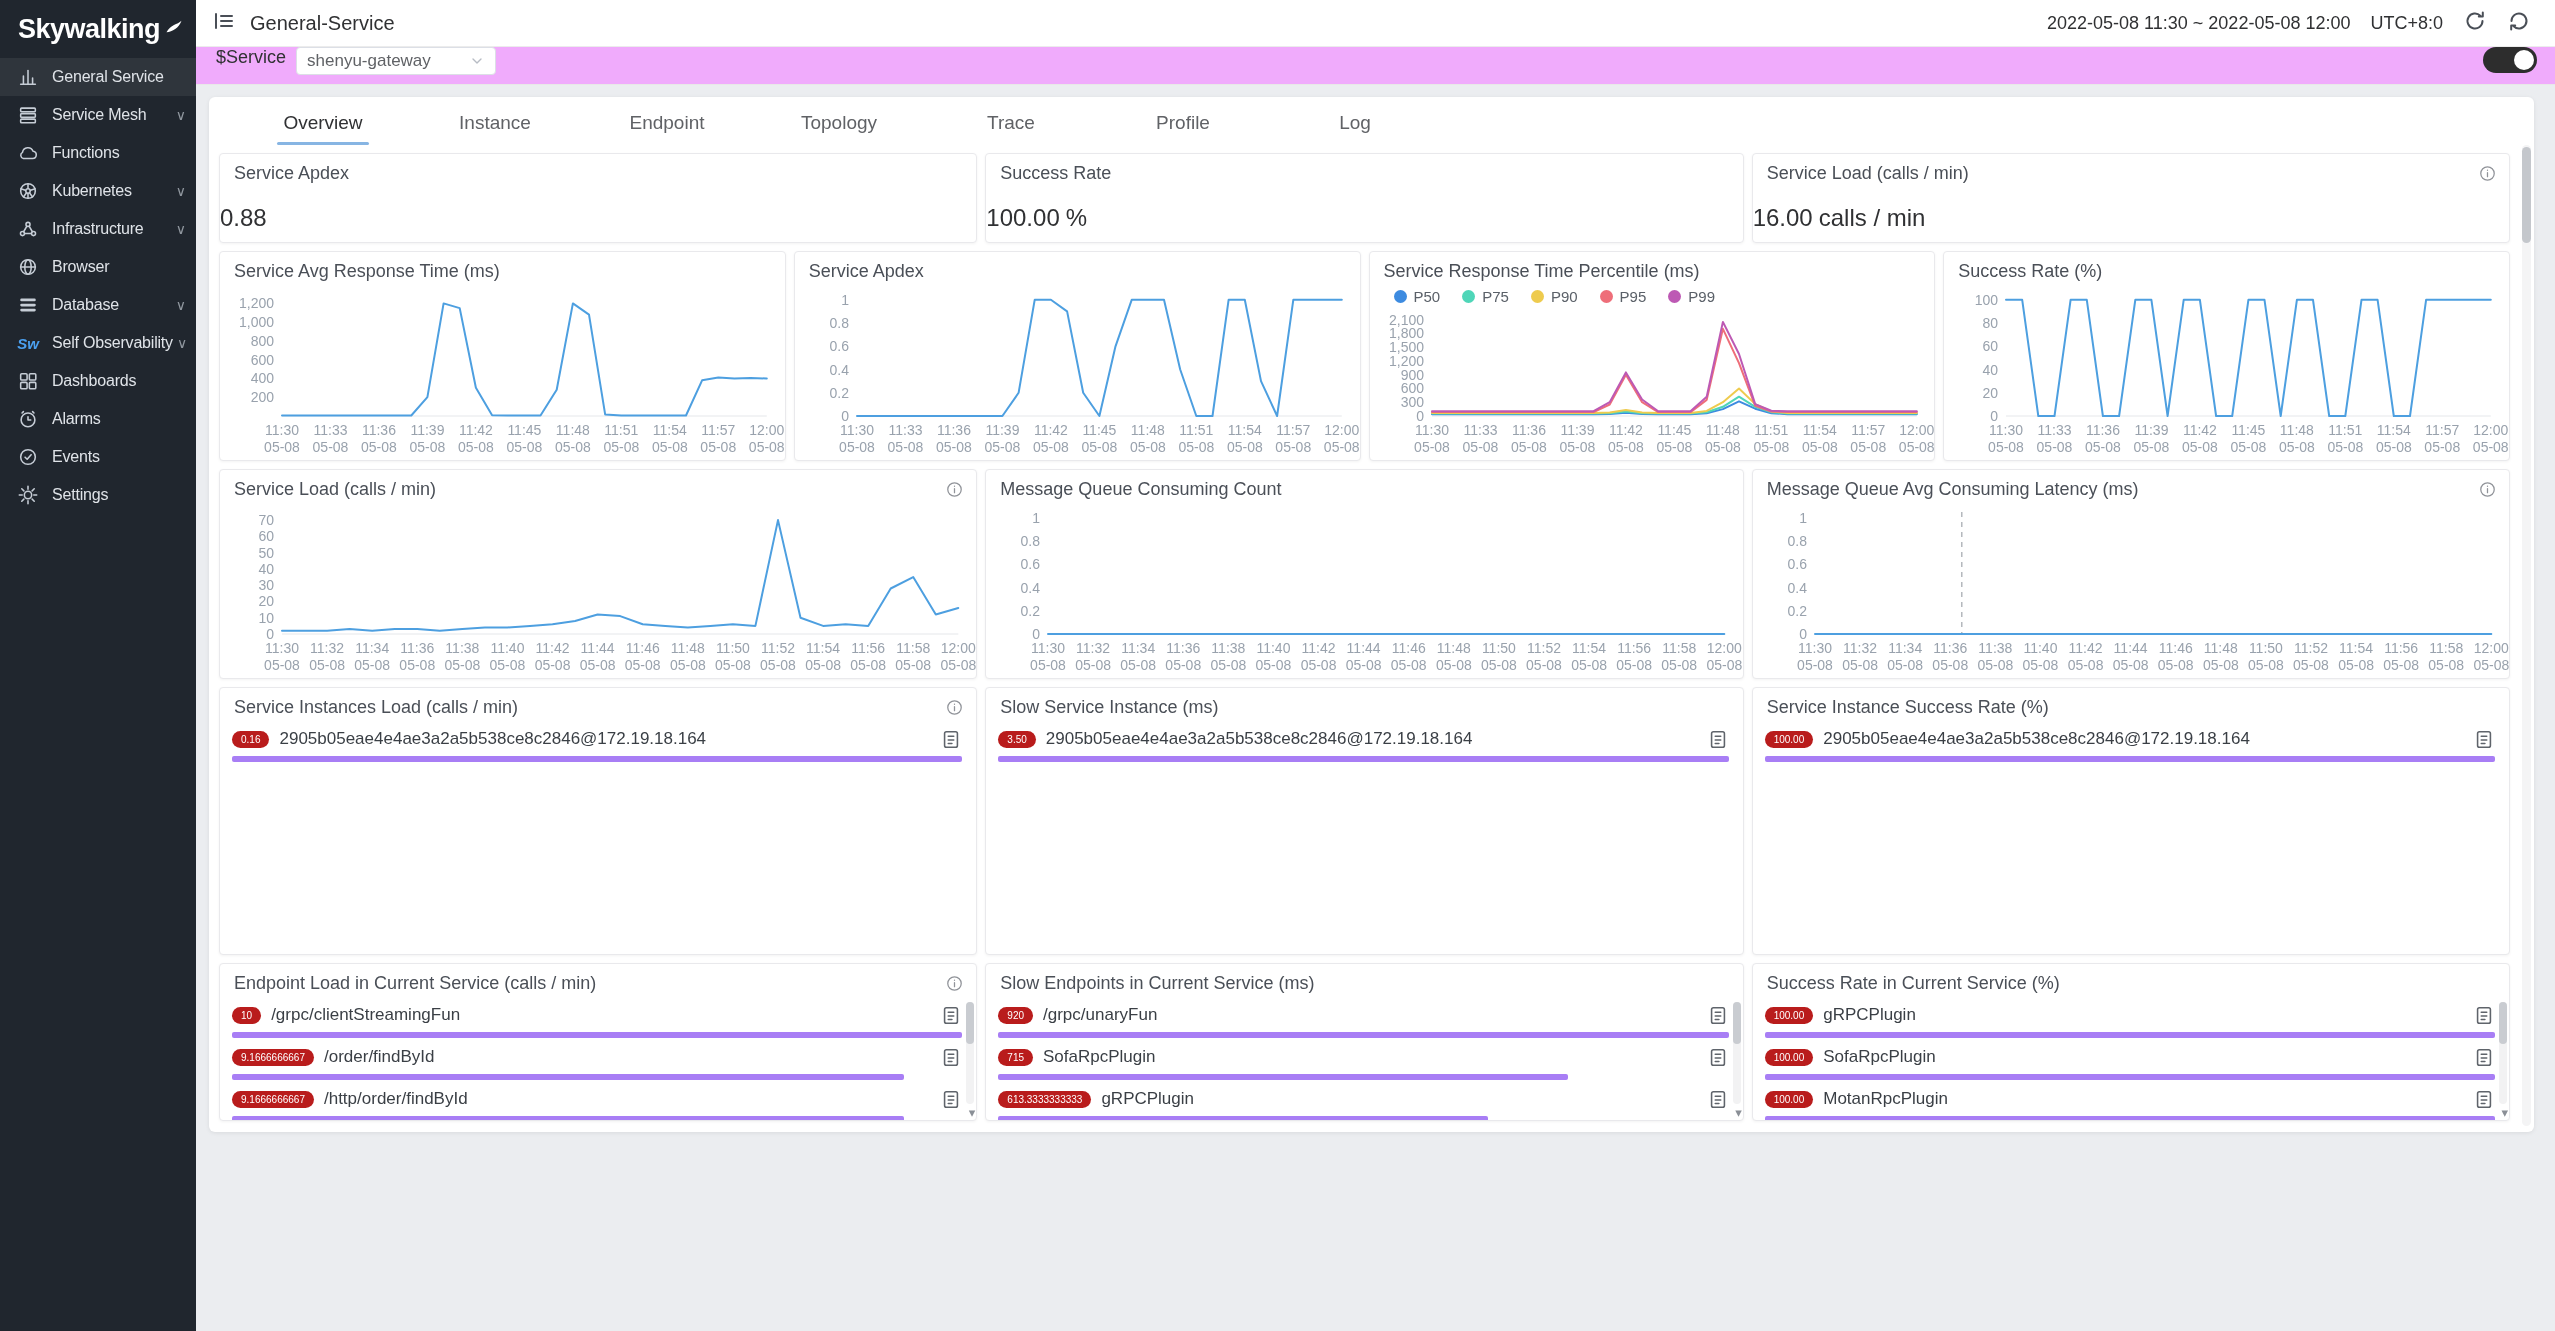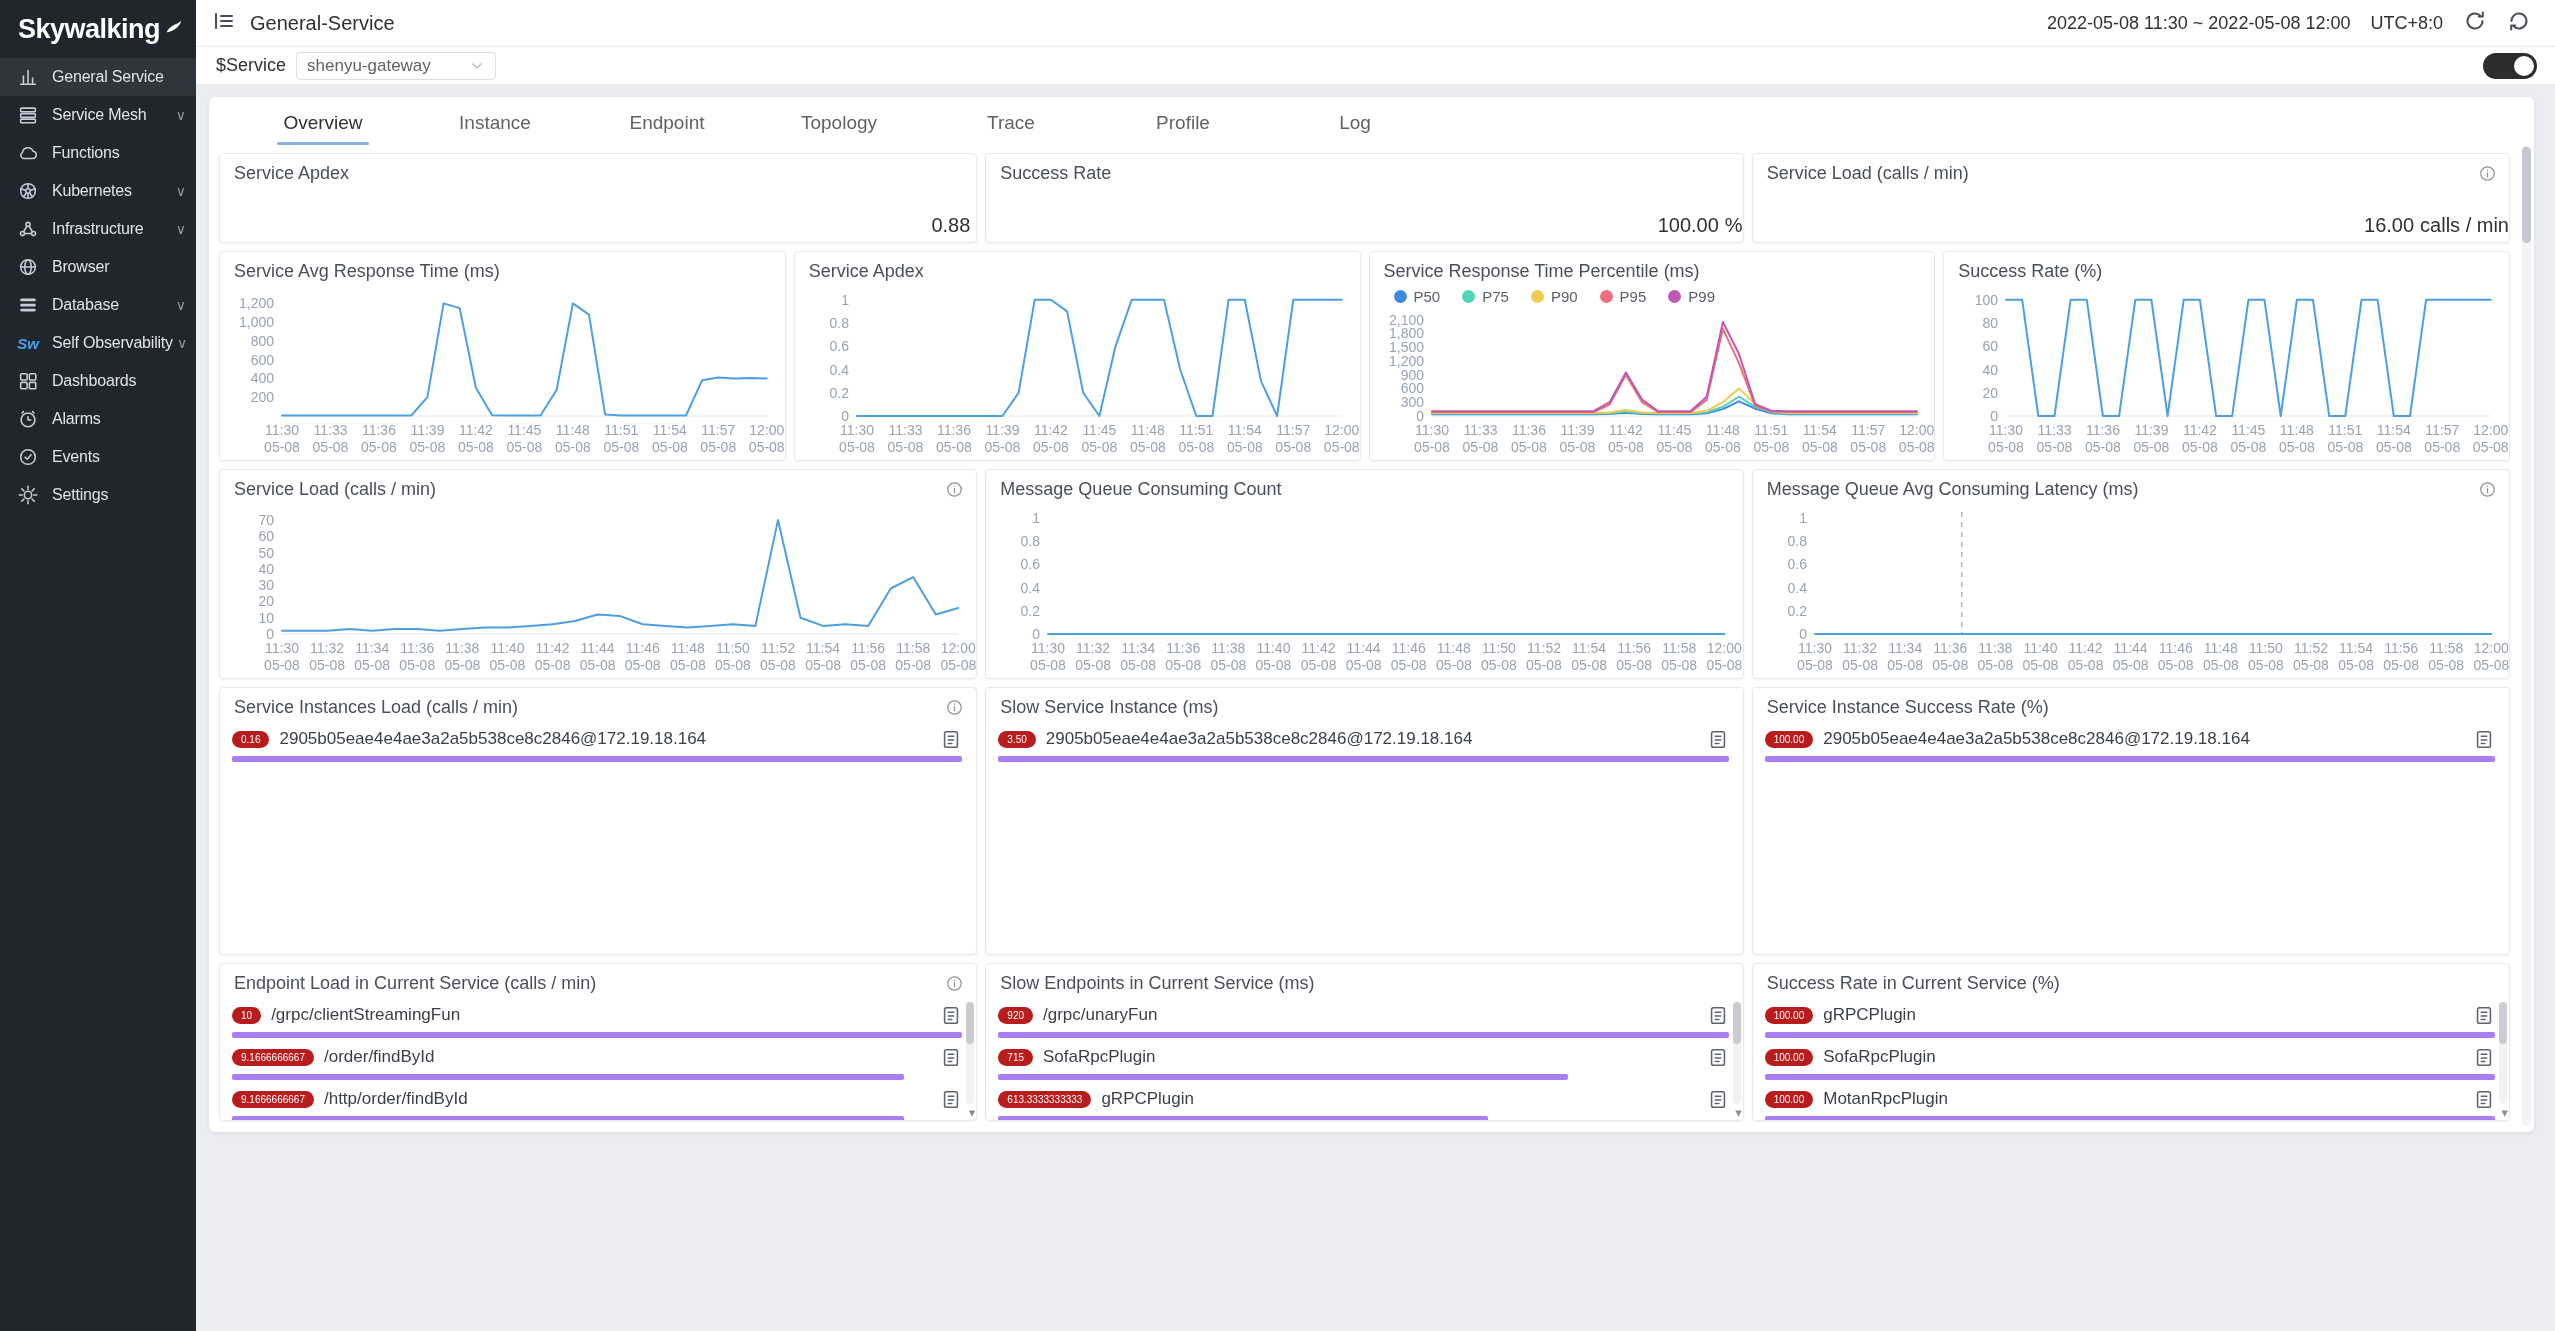--- a/index.html
+++ b/index.html
@@ -20,21 +20,21 @@
   .chev { color:#8f969e; font-size:14px; margin-left:4px; }
   .sw-badge { color:#4ba0f0; font-size:15px; font-weight:bold; font-style:italic; }
 
   
   .main { flex:1; display:flex; flex-direction:column; min-width:0; }
   .topbar { height:47px; background:#fff; display:flex; align-items:center; padding:0 24px 0 16px; border-bottom:1px solid #ececec; flex-shrink:0; }
   .tb-menu-icon svg { stroke:#4a4f57; fill:none; stroke-width:2; stroke-linecap:round; }
   .tb-title { font-size:20px; color:#303133; margin-left:14px; }
   .tb-right { margin-left:auto; display:flex; align-items:center; gap:20px; font-size:18px; color:#303133; }
   .tb-right svg { stroke:#4a4f57; fill:none; stroke-width:2; stroke-linecap:round; stroke-linejoin:round; }
-  .filterbar { height:38px; background:#ffffff; display:flex; align-items:center; padding:0 18px 0 20px; border-bottom:1px solid #e8e8e8; flex-shrink:0; }
+  .filterbar { height:38px; background:#f0abfc; display:flex; align-items:flex-start; padding:0 18px 0 20px; border-bottom:1px solid #e8e8e8; flex-shrink:0; }
   .f-label { font-size:18px; color:#303133; margin-right:10px; }
   .select { width:200px; height:28px; background:#fff; border:1px solid #dcdfe6; border-radius:4px; display:flex; align-items:center; padding:0 10px; font-size:17px; color:#606266; cursor:pointer; }
   .select svg { margin-left:auto; stroke:#b7bcc4; fill:none; stroke-width:2; stroke-linecap:round; stroke-linejoin:round; }
   .toggle { margin-left:auto; width:54px; height:26px; border-radius:13px; background:#2d2d2d; position:relative; cursor:pointer; }
   .toggle .knob { position:absolute; right:3px; top:3px; width:20px; height:20px; border-radius:50%; background:#fff; display:flex; align-items:center; justify-content:center; font-size:12px; color:#2d2d2d; }
 
   
   .content { flex:1; padding:12px 21px 0 13px; overflow:hidden; }
   .panel { background:#fff; border-radius:6px; box-shadow:0 1px 4px rgba(0,0,0,.08); height:1035px; position:relative; overflow:hidden; }
   .tabs { display:flex; padding:10px 0 0 28px; height:48px; align-items:flex-end; }
@@ -43,21 +43,21 @@
   .tab.active::after { content:""; position:absolute; left:40px; right:40px; bottom:0; height:3px; background:#87b5e3; border-radius:2px; }
 
   .cards { padding:8px 24px 10px 10px; display:flex; flex-direction:column; gap:8px; }
   .crow { display:flex; gap:8px; }
   .card { background:#fff; border:1px solid #e9e9ec; border-radius:4px; box-shadow:0 1px 3px rgba(0,0,0,.05); position:relative; flex:1; min-width:0; }
   .card-head { display:flex; align-items:center; padding:9px 12px 2px 14px; font-size:18px; color:#4a4f57; }
   .info-icon { margin-left:auto; color:#909399; cursor:pointer; display:flex; }
   .info-icon svg { stroke:#909399; fill:none; stroke-width:1.6; stroke-linecap:round; }
 
   .stat-card { height:90px; }
-  .stat-val { text-align:right; font-size:20px; color:#303133; margin-top:28px; }
+  .stat-val { text-align:left; font-size:24px; color:#303133; margin-top:18px; }
   .stat-val .unit { margin-left:6px; }
 
   .chart-card { height:210px; display:flex; flex-direction:column; }
   svg.plot { flex:1 1 auto; width:100%; min-height:0; }
   svg.plot text { font-size:14px; fill:#99a2ad; font-family:"Liberation Sans",sans-serif; }
   .legend { display:flex; gap:22px; padding:4px 0 0 24px; align-items:center; font-size:15px; color:#5a6068; }
   .legend-item { display:flex; align-items:center; cursor:pointer; }
   .dot { width:13px; height:13px; border-radius:50%; margin-right:7px; display:inline-block; }
 
   .list-card-tall { height:268px; }

